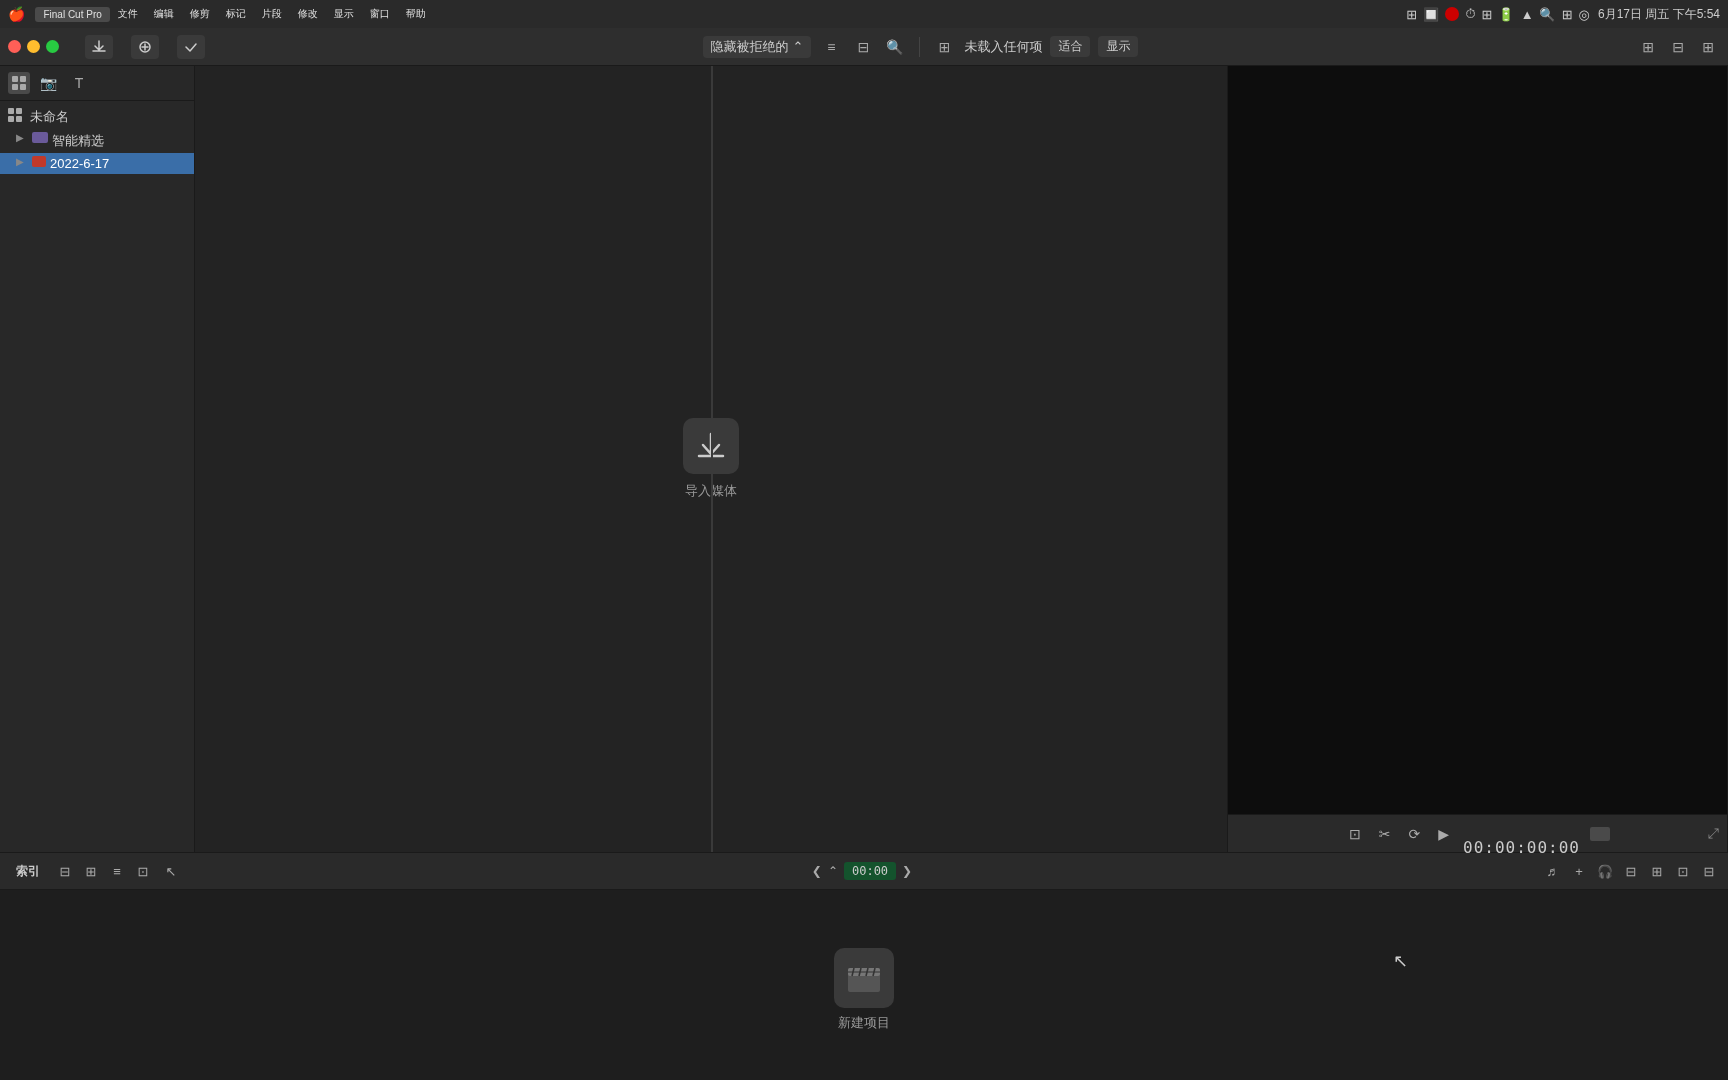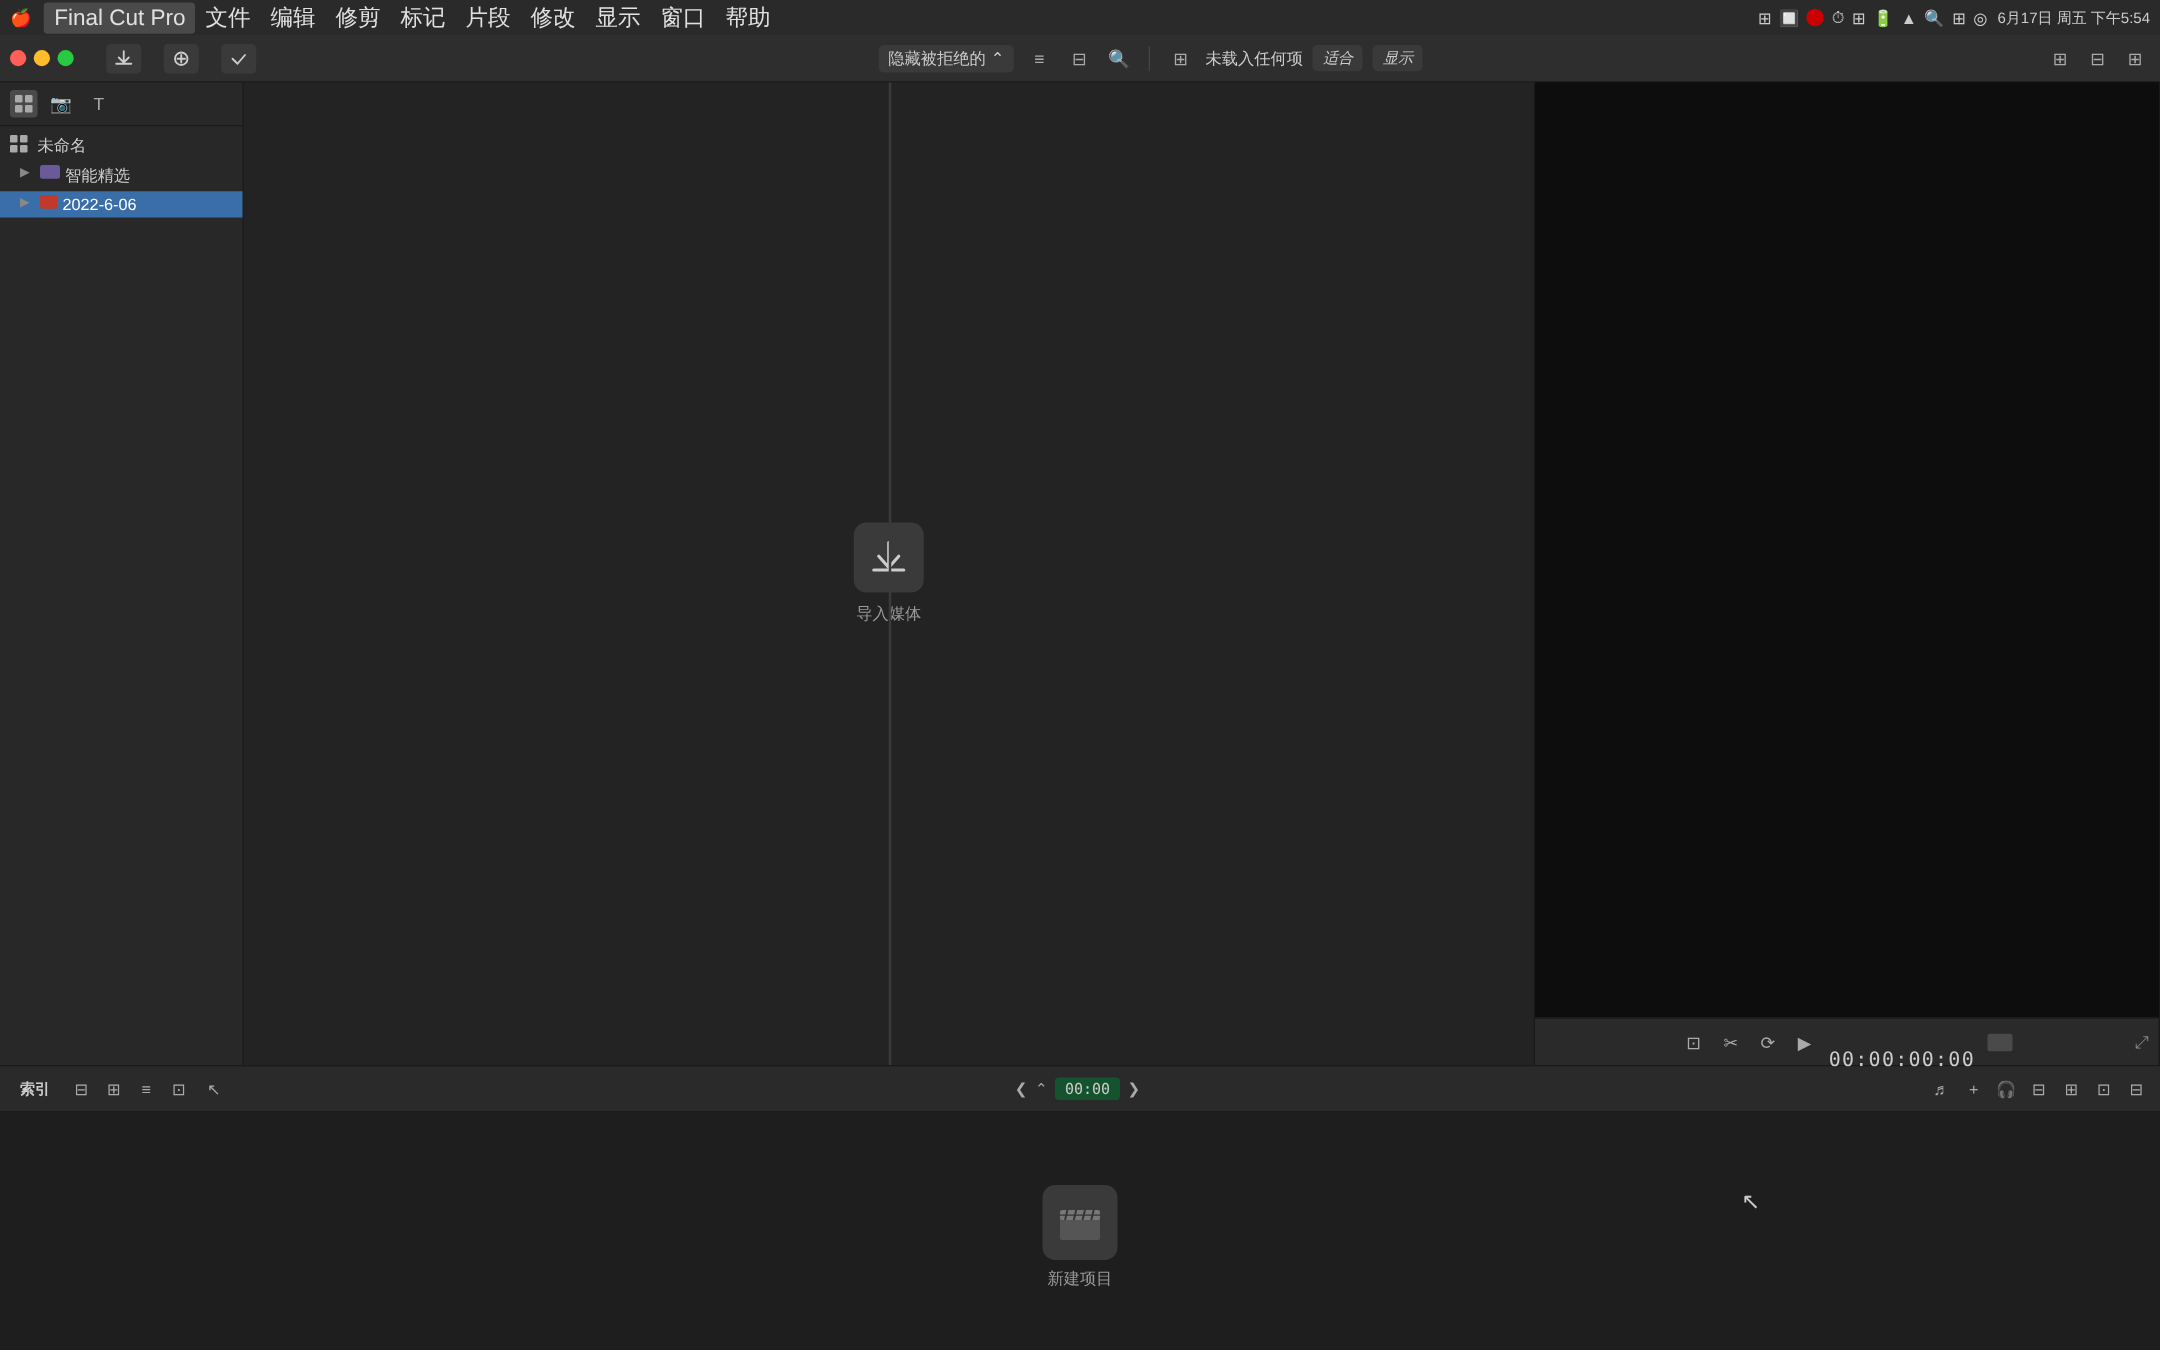--- a/index.html
+++ b/index.html
@@ -22,21 +22,21 @@
       padding: 0 8px;
       position: relative;
       z-index: 100;
     }
     .apple-logo {
       font-size: 14px;
       color: #ccc;
       margin-right: 10px;
     }
     .menu-item {
-      font-size: 18px;
+      font-size: 10px;
       color: #e0e0e0;
       padding: 2px 8px;
       cursor: default;
       white-space: nowrap;
     }
     .menu-item.active {
       background: #4a4a4a;
       border-radius: 3px;
     }
     .menubar-right {
@@ -119,21 +119,20 @@
       font-size: 13px;
       color: #ccc;
     }
     .viewer-dropdown {
       background: #3a3a3a;
       border-radius: 4px;
       padding: 2px 8px;
       font-size: 12px;
       color: #ccc;
       cursor: pointer;
-      font-style: italic;
     }
 
     
     #main-area {
       display: flex;
       width: 100%;
       height: calc(100% - 28px - 38px - 200px - 28px);
     }
 
     
@@ -537,21 +536,21 @@
         <span>未命名</span>
       </div>
       <div class="tree-item" style="padding-left:16px;">
         <span class="expand-arrow">▶</span>
         <span class="item-icon icon-smart" style="background:#6a5a9a;width:16px;height:11px;border-radius:2px;"></span>
         <span>智能精选</span>
       </div>
       <div class="tree-item selected" style="padding-left:16px;">
         <span class="expand-arrow">▶</span>
         <span class="item-icon icon-event" style="background:#c0392b;width:14px;height:11px;border-radius:2px;"></span>
-        <span>2022-6-06</span>
+        <span>2022-6-17</span>
       </div>
     </div>
   </div>
 
   <div id="browser-area">
     <div class="browser-vertical-line"></div>
     <div class="import-icon-box">
       <div class="import-icon">
         <svg width="32" height="32" viewBox="0 0 32 32" fill="none">
           <path d="M16 4v18M8 15l8 9 8-9" stroke="#ccc" stroke-width="2.5" stroke-linecap="round" stroke-linejoin="round"></path>

